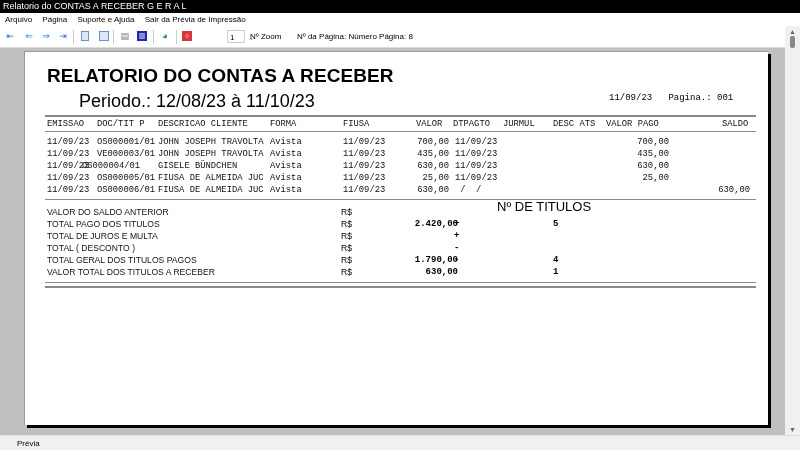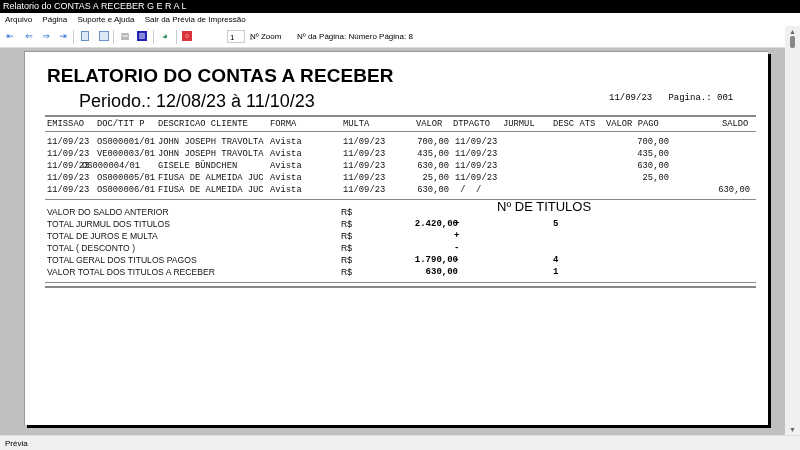--- a/index.html
+++ b/index.html
@@ -13,21 +13,21 @@
   .zoom-select { position: absolute; left: 227px; top: 4px; width: 18px; height: 13px; font-size: 8px; line-height: 13px; border: 1px solid #ccc; padding-left: 2px; background: #fff; }
   .zoom-select .chev { position: absolute; right: -10px; top: 0; font-size: 7px; color: #777; }
   .zoom-label { position: absolute; left: 250px; top: 4px; font-size: 8px; line-height: 13px; }
   .page-label { position: absolute; left: 297px; top: 4px; font-size: 8px; line-height: 13px; }
   .viewport { position: absolute; left: 0; top: 48px; width: 785px; height: 387px; background: #c0c0c0; overflow: hidden; }
   .vscroll { position: absolute; left: 785px; top: 26px; width: 15px; height: 409px; background: #f0f0f0; }
   .vscroll .up { position: absolute; top: 2px; left: 4px; font-size: 7px; color: #666; }
   .vscroll .thumb { position: absolute; top: 10px; left: 5px; width: 5px; height: 12px; background: #888; border-radius: 2px; }
   .vscroll .down { position: absolute; bottom: 2px; left: 4px; font-size: 7px; color: #666; }
   .page { position: absolute; left: 24px; top: 3px; width: 744px; height: 374px; background: #fff; border-left: 1px solid #999; border-top: 1px solid #999; box-shadow: 3px 3px 0 #000; }
-  .statusbar { position: absolute; left: 0; top: 435px; width: 800px; height: 15px; background: #f0f0f0; font-size: 8px; line-height: 15px; padding-left: 5px; border-top: 1px solid #ddd; }
+  .statusbar { position: absolute; left: 0; top: 435px; width: 800px; height: 15px; background: #f0f0f0; font-size: 8px; line-height: 15px; padding-left: 17px; border-top: 1px solid #ddd; }
   .rpt-title { position: absolute; left: 22px; top: 13px; font-family: "Liberation Sans", sans-serif; font-weight: bold; font-size: 19px; letter-spacing: 0.1px; }
   .rpt-demo { position: absolute; right: 19px; top: 13px; font-size: 14px; }
   .rpt-sub { position: absolute; left: 22px; top: 29px; font-family: "Liberation Mono", monospace; font-size: 8.2px; color: #222; white-space: pre; }
   .rpt-period { position: absolute; left: 22px; top: 39px; font-size: 18px; margin-left: 32px; }
   .rpt-date { position: absolute; left: 584px; top: 41px; font-family: "Liberation Mono", monospace; font-size: 9px; white-space: pre; }
   .hline { position: absolute; left: 20px; width: 711px; height: 2px; background: #888; }
   .mono { font-family: "Liberation Mono", monospace; font-size: 8.8px; white-space: pre; position: absolute; color: #111; }
   .hdr { top: 67px; }
   .sum-lbl { position: absolute; left: 22px; font-size: 8.6px; color: #111; }
   .sum-rs { position: absolute; left: 316px; font-size: 8.6px; }
@@ -83,21 +83,21 @@
     <div class="rpt-period">Periodo.: 12/08/23 à 11/10/23</div>
     <div class="rpt-date">11/09/23   Pagina.: 001</div>
 
     <div class="hline" style="top:63px"></div>
 
     <div>
       <span class="mono hdr" style="left:22px">EMISSAO</span>
       <span class="mono hdr" style="left:72px">DOC/TIT P</span>
       <span class="mono hdr" style="left:133px">DESCRICAO CLIENTE</span>
       <span class="mono hdr" style="left:245px">FORMA</span>
-      <span class="mono hdr" style="left:318px">MULTA</span>
+      <span class="mono hdr" style="left:318px">FIUSA</span>
       <span class="mono hdr" style="left:391px">VALOR</span>
       <span class="mono hdr" style="left:428px">DTPAGTO</span>
       <span class="mono hdr" style="left:478px">JURMUL</span>
       <span class="mono hdr" style="left:528px">DESC ATS</span>
       <span class="mono hdr" style="left:581px">VALOR PAGO</span>
       <span class="mono hdr" style="left:697px">SALDO</span>
     </div>
 
     <div class="hline" style="top:79px;height:1px"></div>
 
@@ -160,21 +160,21 @@
     <div class="hline" style="top:147px;height:1px"></div>
 
     <span class="sum-cnt-h">Nº DE TITULOS</span>
 
     <div style="position:absolute;left:0;top:155px;width:744px;height:12px">
       <span class="sum-lbl">VALOR DO SALDO ANTERIOR</span>
       <span class="sum-rs">R$</span>
       <span class="sum-val"></span>
     </div>
     <div style="position:absolute;left:0;top:167px;width:744px;height:12px">
-      <span class="sum-lbl">TOTAL JURMUL DOS TITULOS</span>
+      <span class="sum-lbl">TOTAL PAGO DOS TITULOS</span>
       <span class="sum-rs">R$</span>
       <span class="sum-val">2.420,00</span>
       <span class="sum-op">+</span>
       <span class="sum-cnt">5</span>
     </div>
     <div style="position:absolute;left:0;top:179px;width:744px;height:12px">
       <span class="sum-lbl">TOTAL DE JUROS E MULTA</span>
       <span class="sum-rs">R$</span>
       <span class="sum-op">+</span>
     </div>

